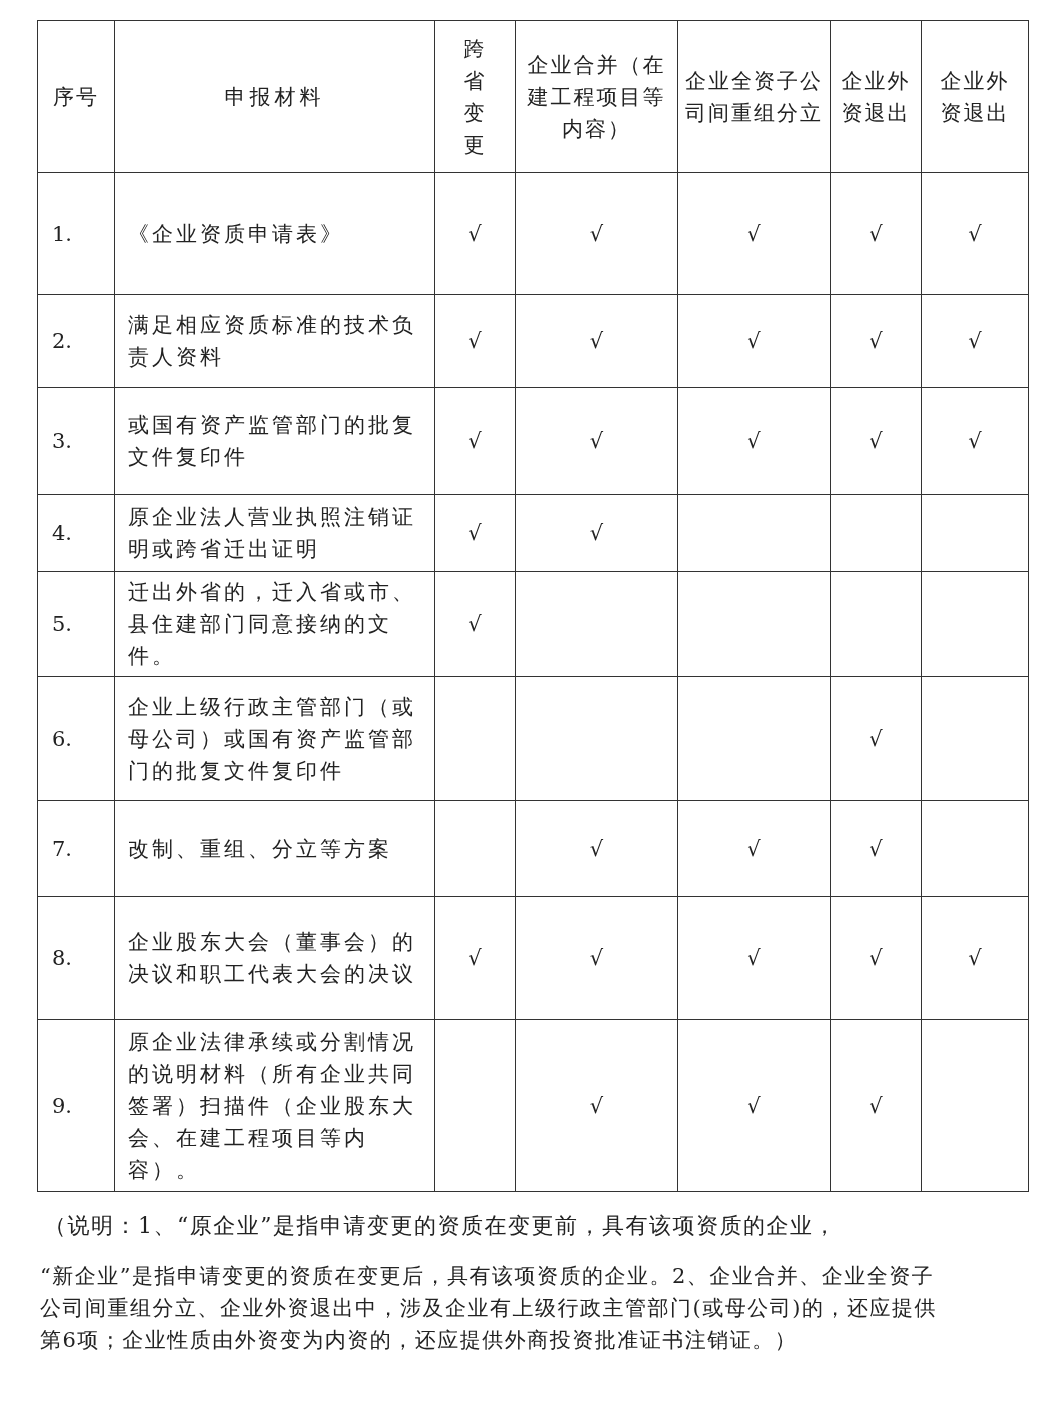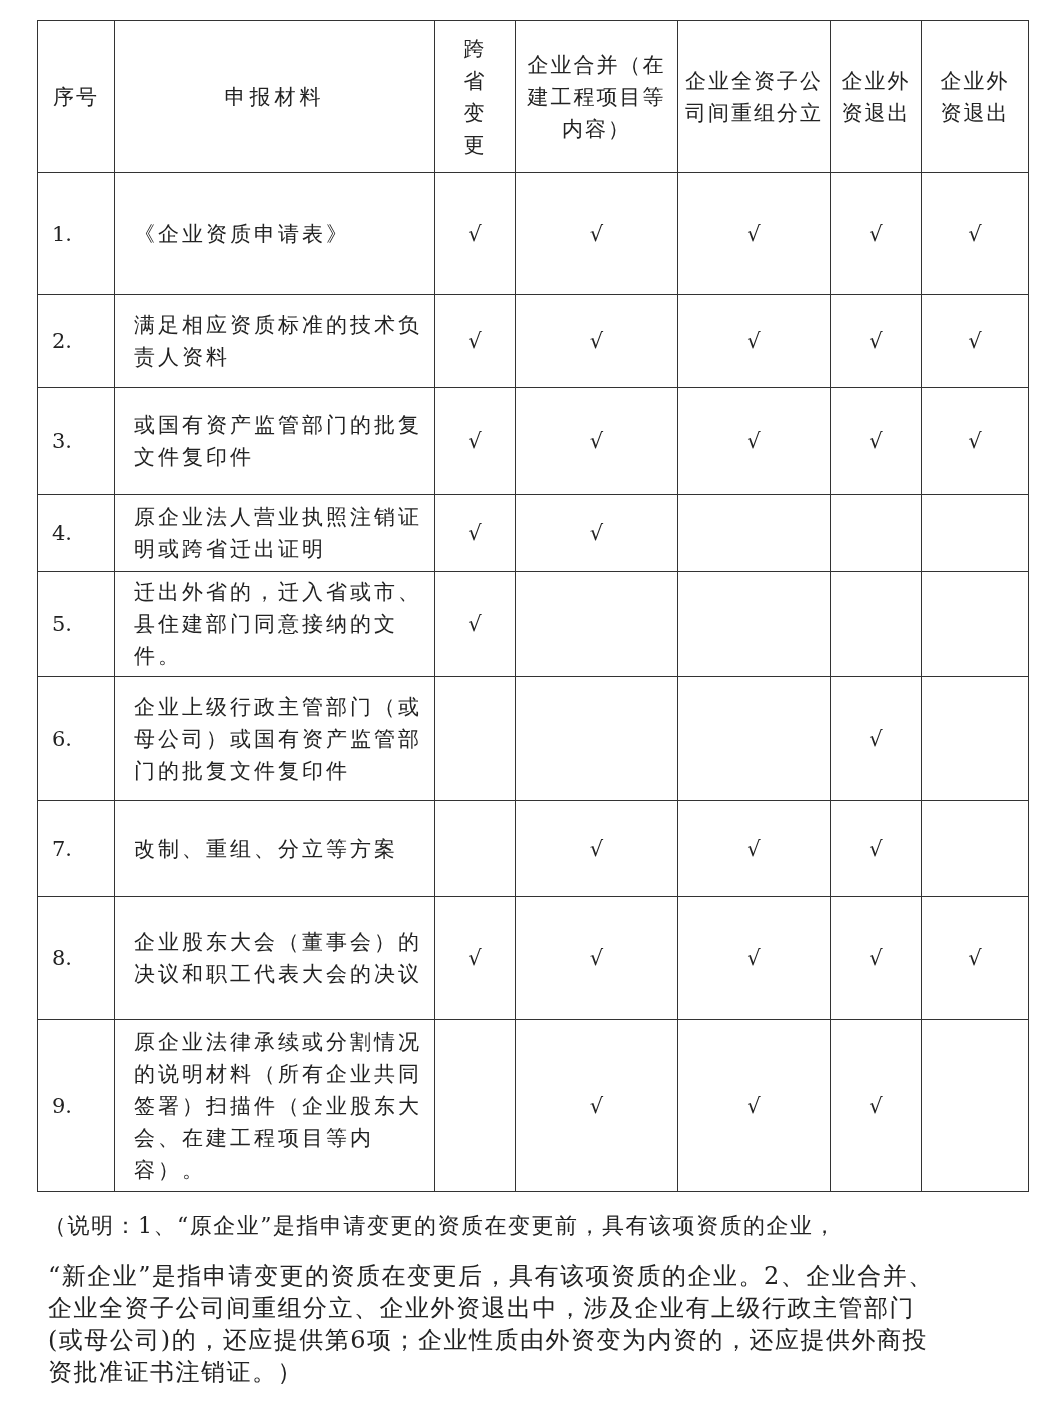--- a/index.html
+++ b/index.html
@@ -1,24 +1,24 @@
 <!DOCTYPE html>
 <html><head>
 <meta charset="utf-8">
 <style>
   html, body { margin:0; padding:0; background:#fff; }
   body { width:1049px; height:1404px; position:relative; font-family:"DejaVu Serif", serif; color:#222; overflow:hidden; }
   table { position:absolute; left:37px; top:20px; border-collapse:collapse; table-layout:fixed; width:991px; }
   td, th { border:1.5px solid #333; font-weight:normal; font-size:21px; line-height:32px; padding:0 4px; vertical-align:middle; }
   th { text-align:center; }
   td.num { text-align:left; padding-left:14px; }
-  td.mat { text-align:left; padding-left:19px; letter-spacing:3px; }
+  td.mat { text-align:left; padding-left:13px; letter-spacing:3px; }
   td.chk { text-align:center; }
   th span { display:block; letter-spacing:2px; }
-  .note { position:absolute; left:48px; width:900px; font-size:24px; letter-spacing:1.5px; line-height:32px; }
+  .note { position:absolute; left:40px; width:900px; font-size:21px; letter-spacing:1.5px; line-height:32px; }
 </style>
 </head>
 <body>
 
 <table>
   <colgroup>
     <col style="width:77px">
       <col style="width:320px">
       <col style="width:81px">
       <col style="width:162px">

